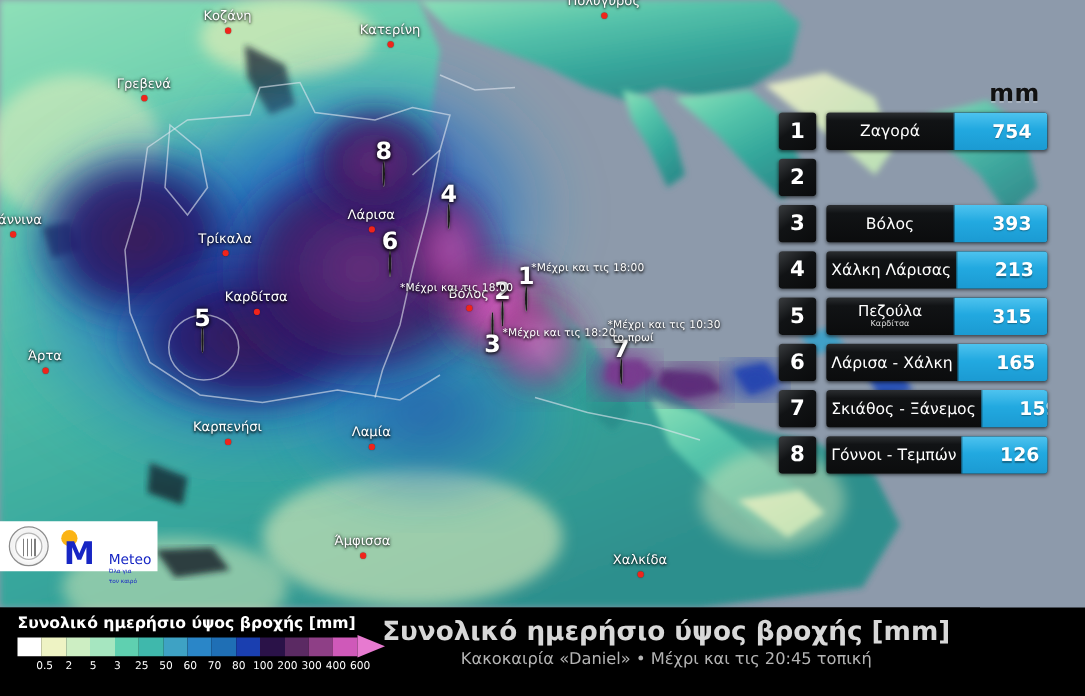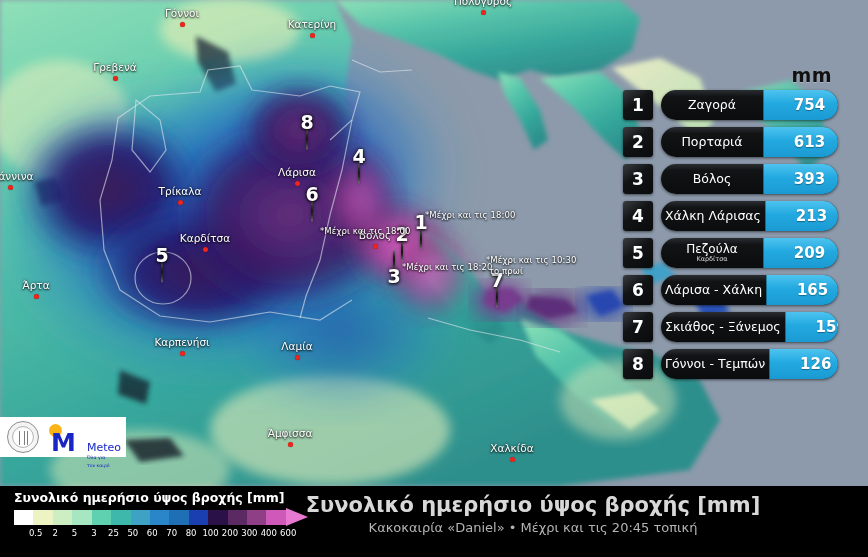--- a/index.html
+++ b/index.html
@@ -56,21 +56,21 @@
   }
   .row{display:flex;align-items:stretch;height:30px;margin-bottom:7px;}
   .rk{
     width:30px;height:30px;flex:0 0 30px;
     background:linear-gradient(145deg,#3a3d40 0%,#111315 42%,#0a0b0c 100%);
     border-radius:3px;color:#fff;font-size:17px;font-weight:700;
     display:flex;align-items:center;justify-content:center;
     box-shadow:0 1px 3px rgba(0,0,0,.55);
   }
   .bar{
-    margin-left:8px;flex:1;display:flex;align-items:stretch;border-radius:15px;
+    margin-left:8px;flex:1;display:flex;align-items:stretch;border-radius:3px;
     overflow:hidden;box-shadow:0 1px 3px rgba(0,0,0,.55);
     background:linear-gradient(180deg,#2b2e31 0%,#111315 22%,#0b0c0d 100%);
   }
   .nmcell{
     flex:1;display:flex;flex-direction:column;align-items:center;justify-content:center;
     color:#fff;padding:0 4px;box-sizing:border-box;
   }
   .nmcell .main{font-size:12.5px;line-height:1.05;white-space:nowrap;}
   .nmcell .sub{font-size:6.5px;line-height:1.1;color:#dcdcdc;white-space:nowrap;}
   .nmcell.hassub .main{font-size:12px;}
@@ -257,21 +257,21 @@
       <path d="M136,100 L160,120 L166,150 L150,172 L132,150 Z"></path>
       <path d="M352,120 L342,170 L330,215 L320,260 L306,296 L300,318"></path>
       <ellipse cx="163" cy="278" rx="28" ry="26"></ellipse>
       <path d="M352,60 L380,72 L412,70"></path>
       <path d="M428,318 L470,330 L520,340 L560,352"></path>
     </g>
   </svg>
 
   <div id="cities">
       <div class="city" style="left: 182px; top: 24px;">
-        <span class="nm">Γόννοι</span>
+        <span class="nm">Κοζάνη</span>
         <span class="dot"></span>
       </div>
       <div class="city" style="left: 312px; top: 35px;">
         <span class="nm">Κατερίνη</span>
         <span class="dot"></span>
       </div>
       <div class="city" style="left: 483px; top: 12px;">
         <span class="nm">Πολύγυρος</span>
         <span class="dot"></span>
       </div>
@@ -347,26 +347,20 @@
         <div class="rk">1</div>
         <div class="bar">
           <div class="nmcell">
             <span class="main">Ζαγορά</span>
           </div>
           <div class="val">754</div>
         </div>
       </div>
       <div class="row">
         <div class="rk">2</div>
-        <div class="bar">
-          <div class="nmcell">
-            <span class="main">Πορταριά</span>
-          </div>
-          <div class="val">613</div>
-        </div>
       </div>
       <div class="row">
         <div class="rk">3</div>
         <div class="bar">
           <div class="nmcell">
             <span class="main">Βόλος</span>
           </div>
           <div class="val">393</div>
         </div>
       </div>
@@ -379,21 +373,21 @@
           <div class="val">213</div>
         </div>
       </div>
       <div class="row">
         <div class="rk">5</div>
         <div class="bar">
           <div class="nmcell hassub">
             <span class="main">Πεζούλα</span>
             <span class="sub">Καρδίτσα</span>
           </div>
-          <div class="val">209</div>
+          <div class="val">315</div>
         </div>
       </div>
       <div class="row">
         <div class="rk">6</div>
         <div class="bar">
           <div class="nmcell">
             <span class="main">Λάρισα - Χάλκη</span>
           </div>
           <div class="val">165</div>
         </div>

